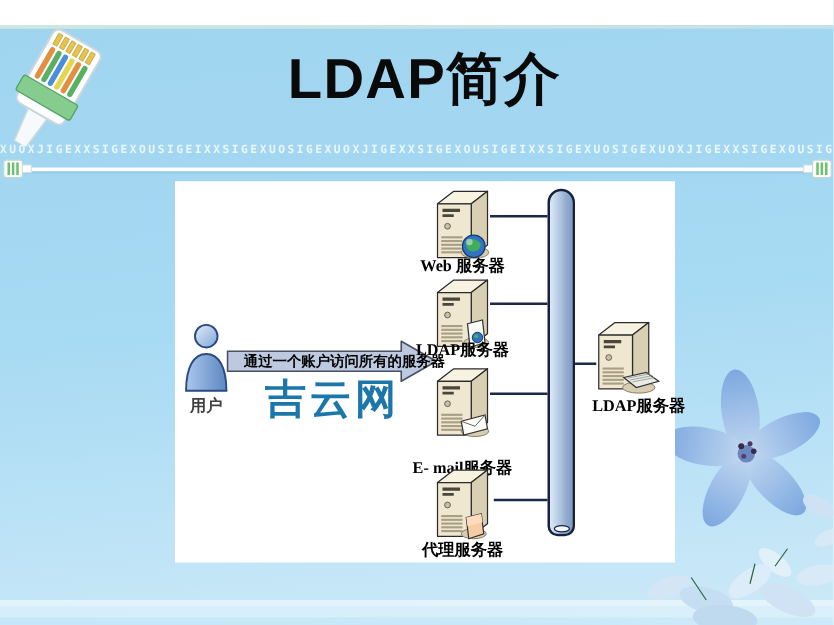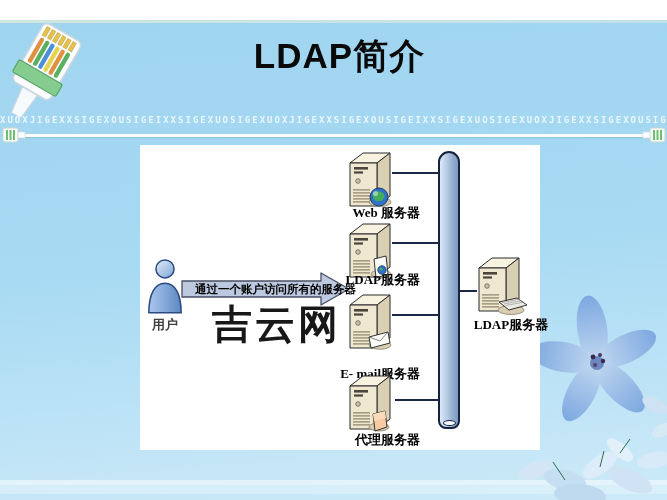--- a/index.html
+++ b/index.html
@@ -6,21 +6,21 @@
   .slide {
     position:relative; width:667px; height:500px; overflow:hidden;
     background:linear-gradient(175deg,#9fd4ef 0%,#a7daf3 50%,#bde3f6 78%,#cdeaf8 100%);
     font-family:"Liberation Sans", sans-serif;
   }
   .top-bar { position:absolute; top:0; left:0; right:0; height:20px; background:#ffffff; z-index:4; }
   .top-divider { position:absolute; top:20px; left:0; right:0; height:3px;
     background:linear-gradient(90deg,#cfe7df,#c2e1e8); z-index:4; }
 
   .title { position:absolute; top:33px; left:0; right:0; text-align:center;
-    font-size:35px; font-weight:bold; color:#0a0a0a; letter-spacing:1px; padding-left:12px; z-index:3; }
+    font-size:45px; font-weight:bold; color:#0a0a0a; letter-spacing:1px; padding-left:12px; z-index:3; }
 
   .pattern-band { position:absolute; top:114px; left:0; width:667px; height:13px; overflow:hidden;
     white-space:nowrap; font-family:"DejaVu Sans Mono", monospace; font-weight:bold;
     font-size:9px; letter-spacing:2px; line-height:13px; color:rgba(250,253,255,0.82); z-index:2; }
 
   .cable-line { position:absolute; top:134px; left:18px; width:632px; height:3px;
     background:#fbfdfe; border-radius:2px; box-shadow:0 1px 2px rgba(100,150,170,0.35); z-index:2; }
   .plug { position:absolute; width:24px; height:18px; z-index:2; }
   .plug.left  { top:126px; left:2px; }
   .plug.right { top:126px; left:642px; transform:scaleX(-1); }
@@ -28,36 +28,36 @@
   .rj45-large { position:absolute; left:2px; top:22px; width:78px; height:100px;
     transform:rotate(30deg); z-index:2; }
 
   .stripe1 { position:absolute; top:480px; left:0; right:0; height:5px; background:rgba(255,255,255,0.50); z-index:1; }
   .stripe2 { position:absolute; top:485px; left:0; right:0; height:9px; background:rgba(236,248,253,0.45); z-index:1; }
 
   .flower { position:absolute; left:505px; top:285px; width:162px; height:215px; z-index:2; }
 
   .panel { position:absolute; left:140px; top:145px; width:400px; height:305px; background:#ffffff; z-index:3; }
 
-  .watermark { position:absolute; left:72px; top:152px; font-size:40px; font-weight:bold;
-    letter-spacing:3px; color:#000000; opacity:0.9; }
+  .watermark { position:absolute; left:72px; top:152px; font-size:33px; font-weight:bold;
+    letter-spacing:3px; color:#0369a1; opacity:0.9; }
 
   .user-icon { position:absolute; left:6px; top:113px; width:38px; height:58px; }
   .user-label { position:absolute; left:2px; top:171px; width:46px; text-align:center;
     font-family:"Liberation Serif", serif; font-weight:bold; font-size:13px; color:#404040; }
 
   .arrow-wrap { position:absolute; left:41px; top:127px; width:170px; height:34px; }
   .arrow-svg { position:absolute; left:0; top:0; width:170px; height:34px; }
   .arrow-text { position:absolute; left:14px; top:10px; width:164px; white-space:nowrap;
     font-family:"Liberation Serif", serif; font-weight:bold; font-size:11.5px; color:#000; }
 
   .server { position:absolute; left:206px; width:48px; height:60px; }
   .srv-web   { top:6px; }   .srv-ftp   { top:77px; }
   .srv-email { top:148px; } .srv-proxy { top:229px; }
-  .server-label { position:absolute; left:180px; width:100px; text-align:right; white-space:nowrap;
+  .server-label { position:absolute; left:180px; width:100px; text-align:center; white-space:nowrap;
     font-family:"Liberation Serif", serif; font-weight:bold; font-size:13px; color:#000; }
   .lbl-web { top:59px; } .lbl-ftp { top:126px; } .lbl-email { top:220px; } .lbl-proxy { top:286px; }
 
   .h-line { position:absolute; height:2px; background:#1b2948; }
   .line-web   { top:27px;  left:252px; width:46px; }
   .line-ftp   { top:97px;  left:252px; width:46px; }
   .line-email { top:169px; left:252px; width:46px; }
   .line-proxy { top:254px; left:255px; width:43px; }
   .line-ldap  { top:145px; left:319px; width:18px; }
 

